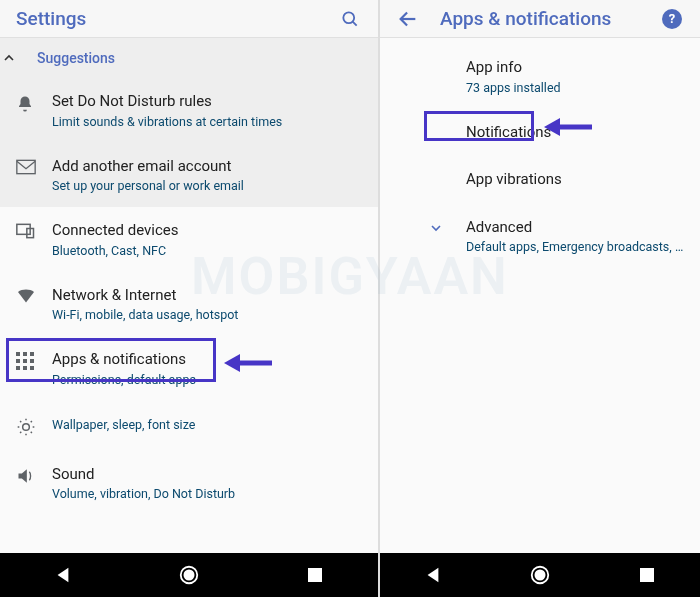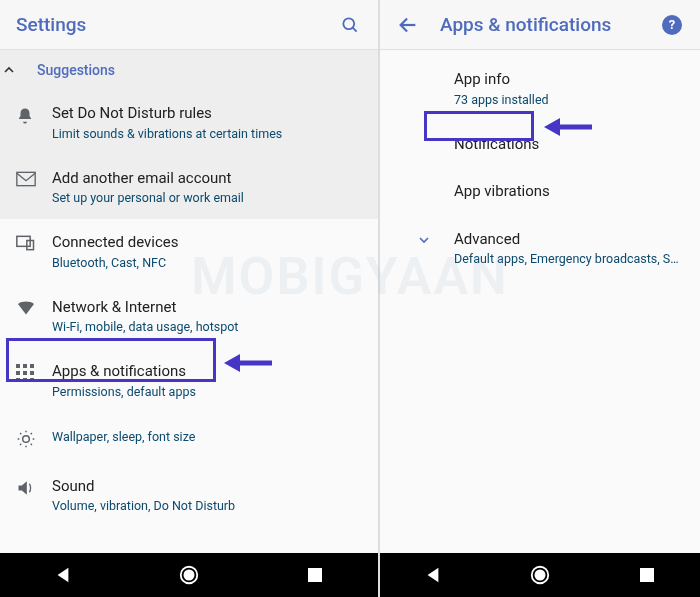--- a/index.html
+++ b/index.html
@@ -1,40 +1,40 @@
 <!DOCTYPE html>
 <html><head>
 <meta charset="utf-8">
 <style>
 * { box-sizing: border-box; margin: 0; padding: 0; }
 body { font-family: Roboto, Arial, sans-serif; background: #fff; width: 700px; height: 597px; overflow: hidden; position: relative; }
 .container { display: flex; width: 700px; height: 597px; }
 .pane { position: relative; background: #fafafa; overflow: hidden; }
 .pane.left { width: 380px; border-right: 2px solid #ddd; }
 .pane.right { flex: 1; }
-.header { height: 50px; display: flex; align-items: center; padding: 0 16px; background: #f7f7f7; border-bottom: 1px solid #e0e0e0; }
+.header { height: 38px; display: flex; align-items: center; padding: 0 16px; background: #f7f7f7; border-bottom: 1px solid #e0e0e0; }
 .header .title { font-size: 19px; font-weight: 500; color: #4f6bbd; flex: 1; }
 .header .iconbtn { width: 24px; height: 24px; display: flex; align-items: center; justify-content: center; color: #4f6bbd; }
 .header .back { margin-right: 20px; }
 .section-sugg { background: #eeeeee; }
 .sugg-head { display: flex; align-items: center; padding: 12px 1px; color: #4f6bbd; font-size: 14px; font-weight: 500; }
 .sugg-head .chev { width: 36px; display: flex; justify-content: flex-start; }
 .row { display: flex; align-items: flex-start; padding: 14px 16px; }
 .row .iconcol { width: 36px; min-width:36px; display: flex; justify-content: flex-start; padding-top: 2px; color: #5f6367; }
 .row .textcol { flex: 1; min-width: 0; }
 .row .title2 { font-size: 15px; color: #212121; line-height: 1.3; }
 .row .sub { font-size: 12.5px; color: #0c4a6e; margin-top: 2px; white-space: nowrap; overflow: hidden; text-overflow: ellipsis; }
 .icon svg { display: block; }
 .highlight-box { border: 3px solid #4735c6; position: absolute; pointer-events: none; }
 .arrow { position: absolute; pointer-events: none; }
 .navbar { position: absolute; bottom: 0; left: 0; right: 0; height: 44px; background: #000; display: flex; align-items: center; justify-content: space-around; }
 .navbar .nbtn { width: 22px; height: 22px; display:flex; align-items:center; justify-content:center; }
 .help-circle { width:20px; height:20px; border-radius:50%; background:#4f6bbd; color:#fff; display:flex; align-items:center; justify-content:center; font-size:13px; font-weight:bold; }
 .right-body { padding-top: 6px; }
-.right-body .row { padding-left: 36px; }
+.right-body .row { padding-left: 36px; margin-left: 12px; }
 .right-body .row.noicon .iconcol { width: 38px; }
 .expand-chev { color:#4f6bbd; }
 .watermark { position:absolute; top:246px; left:50%; transform:translateX(-50%); font-size:52px; font-weight:600; color:rgba(120,160,190,0.10); letter-spacing:2px; pointer-events:none; white-space:nowrap; }
 </style>
 </head>
 <body>
 
 <div class="container">
 
   <div class="pane left">

